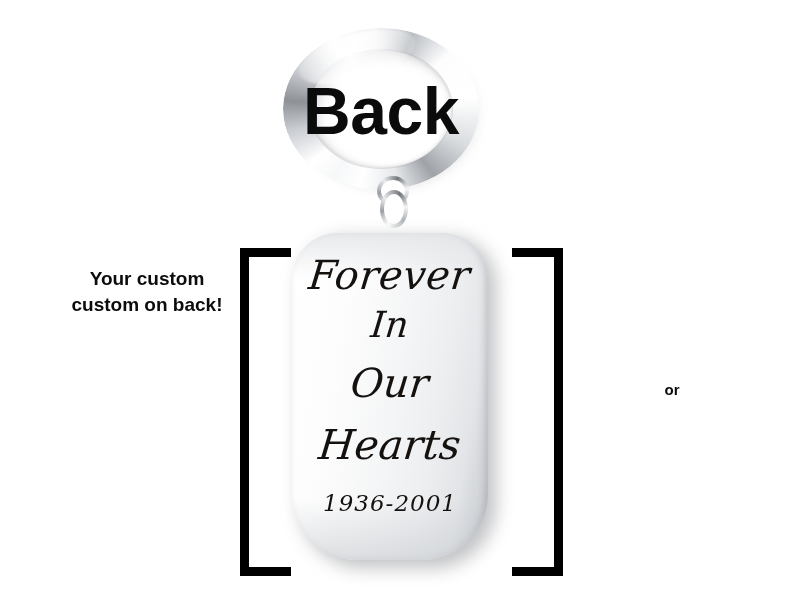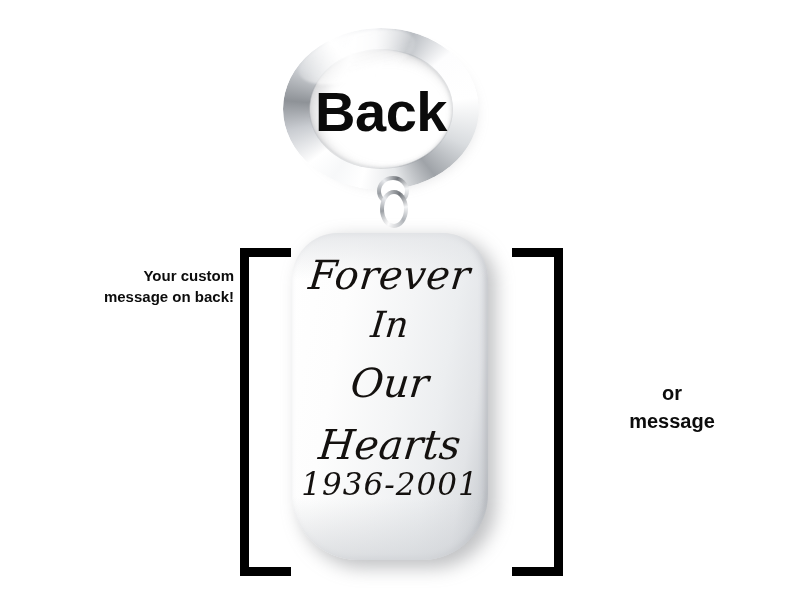--- a/index.html
+++ b/index.html
@@ -88,25 +88,24 @@
   }
 
   .back-label {
     position: absolute;
     left: 283px;
     top: 78px;
     width: 196px;
     text-align: center;
     font-family: "Liberation Sans", sans-serif;
     font-weight: bold;
-    font-size: 56px;
+    font-size: 66px;
     letter-spacing: -0.5px;
     color: #0b0b0b;
     line-height: 1;
-    margin-top: 6px;
   }
 
   
   .jumpring {
     position: absolute;
     left: 374px;
     top: 176px;
     width: 32px;
     height: 46px;
   }
@@ -189,21 +188,22 @@
     white-space: nowrap;
     transform: skewX(-6deg);
   }
   .line-forever { font-size: 40px; margin-top: 22px; letter-spacing: 0.5px; }
   .line-in      { font-size: 36px; margin-top: 12px; }
   .line-our     { font-size: 40px; margin-top: 20px; }
   .line-hearts  { font-size: 41px; margin-top: 22px; }
   .line-dates {
     font-family: "DejaVu Serif", serif;
     font-style: italic;
-    font-size: 31px;
+    font-size: 23px;
+    margin-top: 24px;
     letter-spacing: 1px;
     white-space: nowrap;
     color: #14110f;
   }
 
   
   .bracket {
     position: absolute;
     width: 42px;
     height: 310px;
@@ -224,31 +224,30 @@
   
   .caption {
     position: absolute;
     font-family: "Liberation Sans", sans-serif;
     font-weight: bold;
     color: #0c0c0c;
     text-align: center;
     line-height: 1.38;
   }
   .caption-left {
-    left: 38px;
+    left: 49px;
     top: 266px;
     width: 196px;
-    font-size: 15px;
-    text-align: right;
+    font-size: 19px;
   }
   .caption-right {
     left: 556px;
     top: 380px;
     width: 232px;
-    font-size: 20px;
+    font-size: 15px;
   }
 </style>
 </head>
 <body>
 
 <div class="stage">
 
   <div class="keyring-wrap">
     <div class="keyring-shadow"></div>
     <div class="keyring"></div>
@@ -274,21 +273,20 @@
       <div class="script line-hearts">Hearts</div>
       <div class="line-dates">1936-2001</div>
     </div>
   </div>
 
   <div class="bracket bracket-left"></div>
   <div class="bracket bracket-right"></div>
 
   <div class="caption caption-left">
     <div>Your custom</div>
-    <div>message on back!</div>
+    <div>custom on back!</div>
   </div>
 
   <div class="caption caption-right">
     <div>or</div>
-    <div>message</div>
   </div>
 
 </div>
 
 </body></html>

